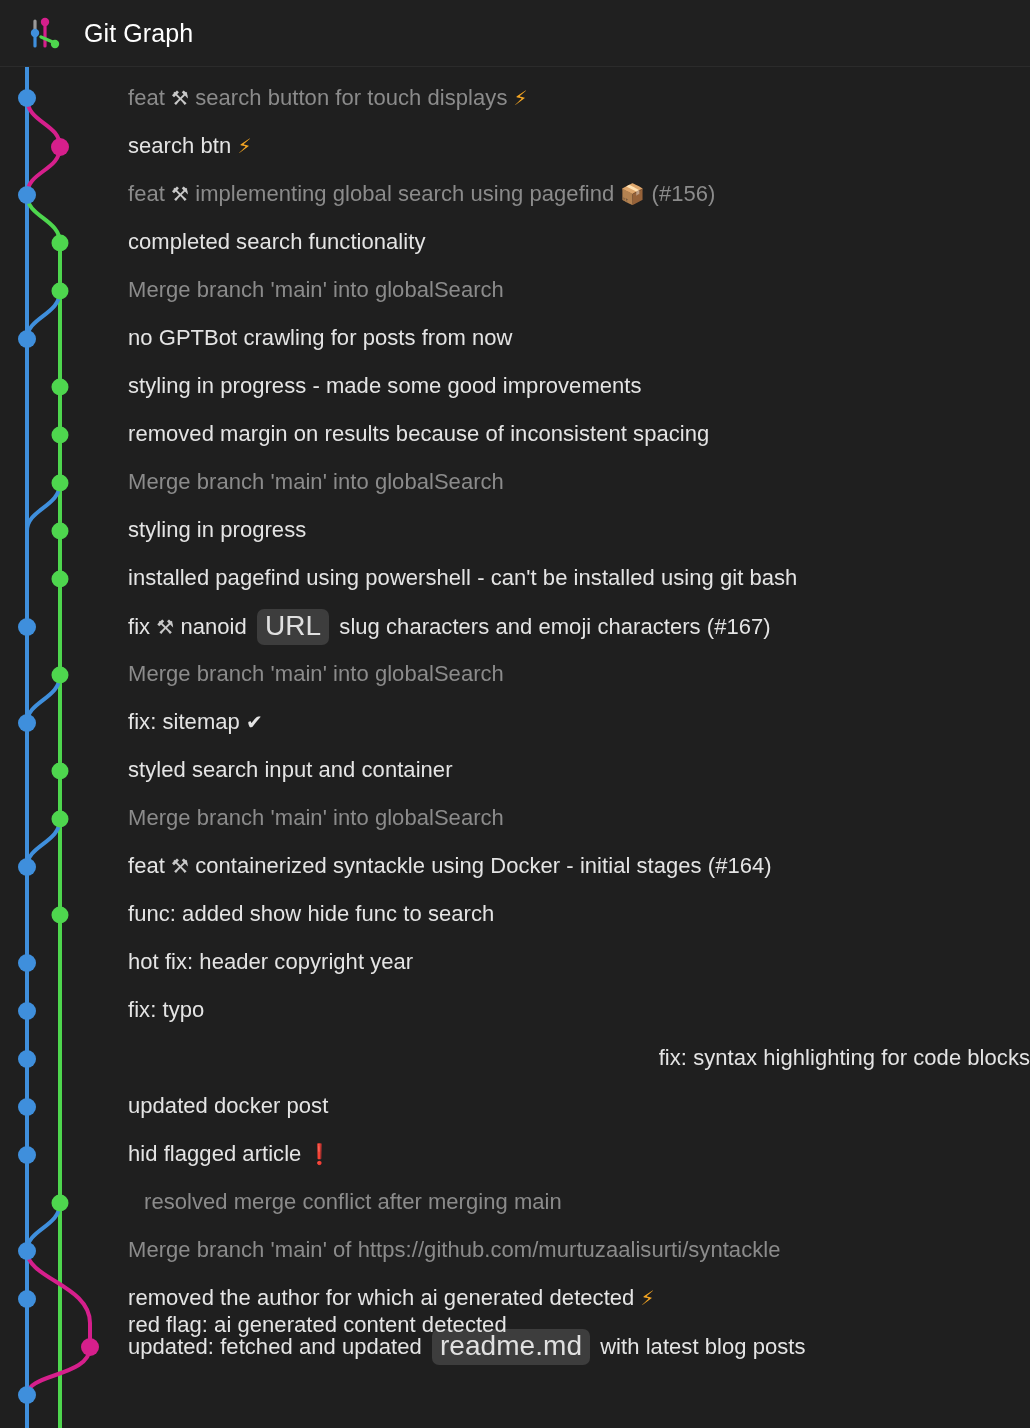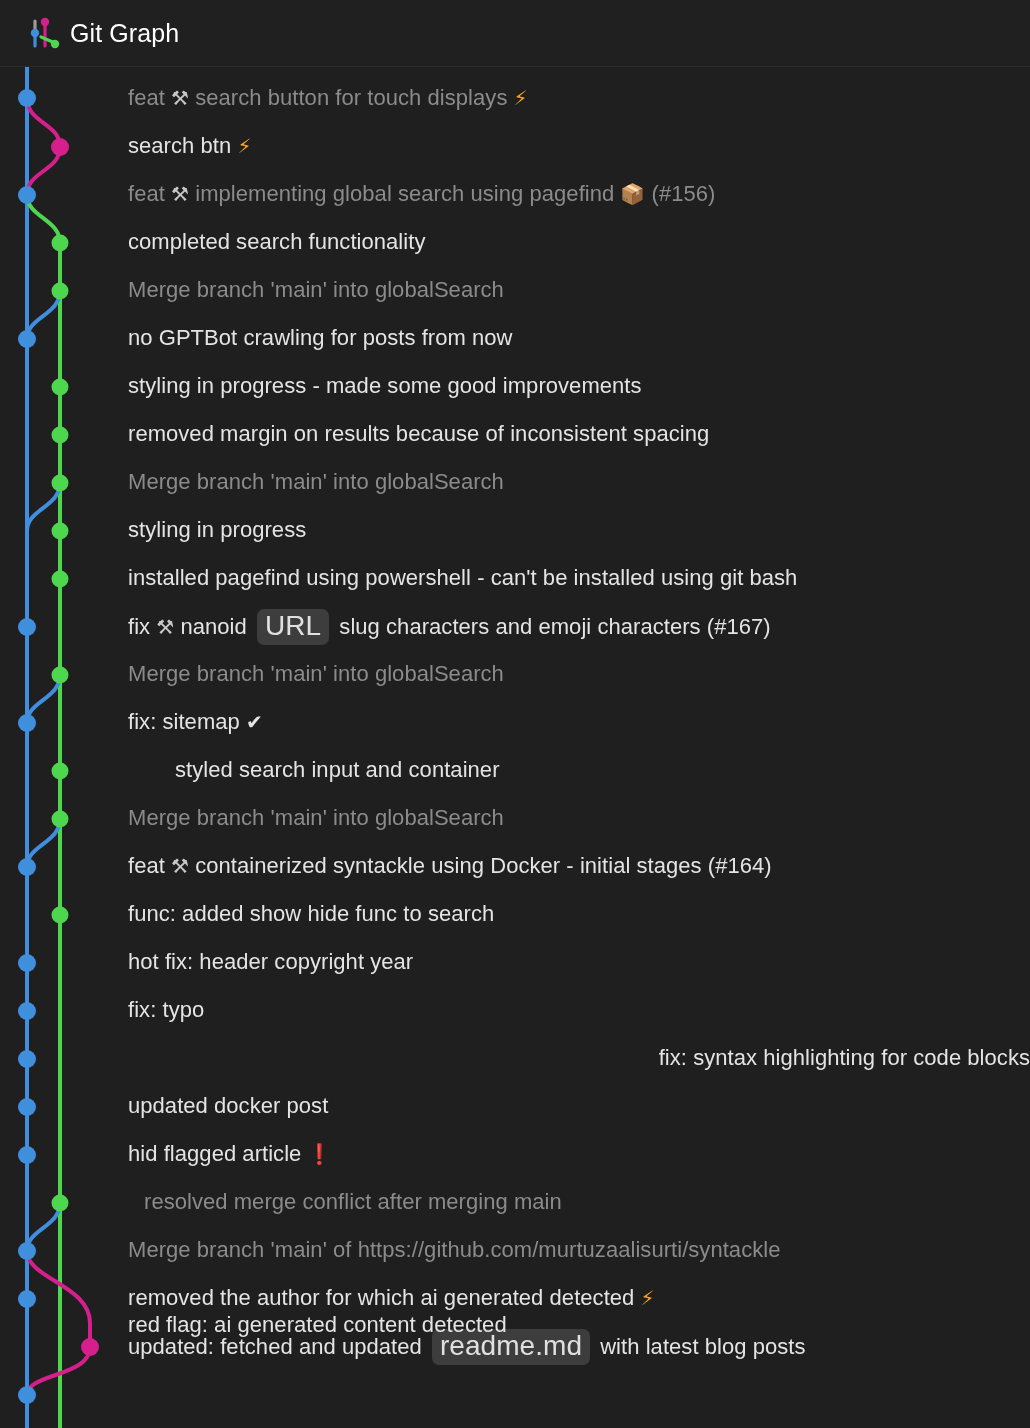--- a/index.html
+++ b/index.html
@@ -28,21 +28,21 @@
     align-items: center;
     padding-left: 28px;
   }
   #app-icon {
     width: 34px;
     height: 34px;
     flex: 0 0 34px;
     position: relative;
   }
   #app-title {
-    margin-left: 8px;
+    margin-left: 22px;
     color: #ffffff;
     font-size: 25px;
     font-weight: 400;
     letter-spacing: .1px;
     line-height: 1;
   }
 
   
   #graph-area {
     position: absolute;
@@ -212,21 +212,21 @@
       </div>
       <div class="commit-row" style="top: 535px;">
         <div class="commit-msg"><span>fix </span><span class="emo emo-tool">⚒</span><span> nanoid </span><span class="code-chip">URL</span><span> slug characters and emoji characters (#167)</span></div>
       </div>
       <div class="commit-row" style="top: 583px;">
         <div class="commit-msg dim">Merge branch 'main' into globalSearch</div>
       </div>
       <div class="commit-row" style="top: 631px;">
         <div class="commit-msg"><span>fix: sitemap </span><span class="emo emo-check">✔</span></div>
       </div>
-      <div class="commit-row" style="top: 679px; margin-left: 47px;">
+      <div class="commit-row" style="top: 679px;">
         <div class="commit-msg">styled search input and container</div>
       </div>
       <div class="commit-row" style="top: 727px;">
         <div class="commit-msg dim">Merge branch 'main' into globalSearch</div>
       </div>
       <div class="commit-row" style="top: 775px;">
         <div class="commit-msg"><span>feat </span><span class="emo emo-tool">⚒</span><span> containerized syntackle using Docker - initial stages (#164)</span></div>
       </div>
       <div class="commit-row" style="top: 823px;">
         <div class="commit-msg">func: added show hide func to search</div>

